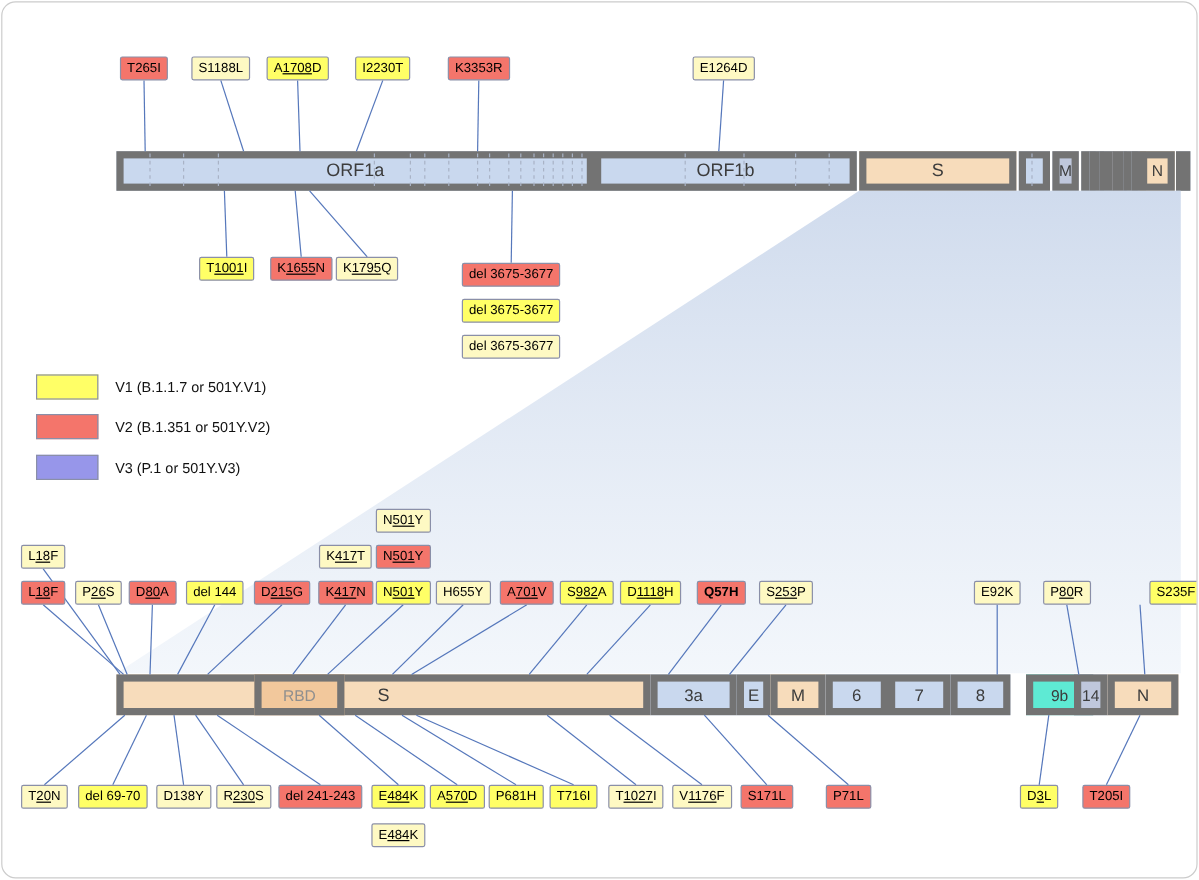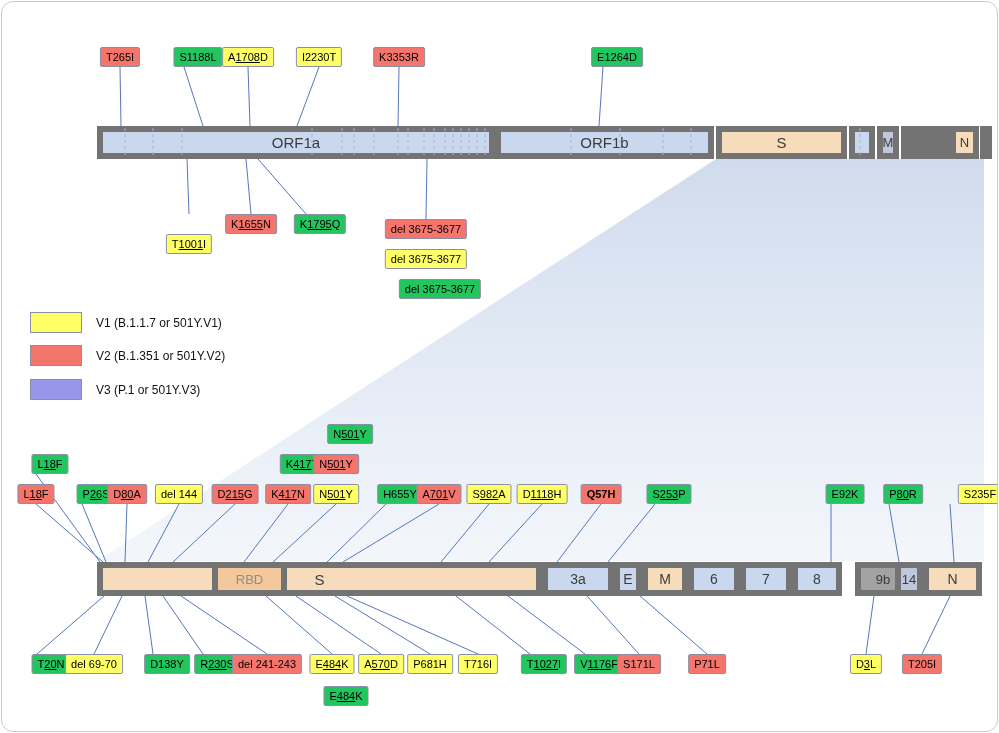--- a/index.html
+++ b/index.html
@@ -4,21 +4,21 @@
 <style>
   html,body{margin:0;padding:0;background:#ffffff;}
   body{width:999px;height:733px;overflow:hidden;font-family:"Liberation Sans",sans-serif;}
   #figure{position:relative;width:995px;height:729px;margin:1px;border:1px solid #cccccc;border-radius:12px;background:#ffffff;overflow:hidden;}
   #overlay-svg{position:absolute;left:0;top:0;z-index:2;pointer-events:none;}
   .bar-seg{position:absolute;z-index:1;box-sizing:border-box;border:6px solid #737373;display:flex;align-items:center;justify-content:center;font-size:14px;color:#3C3C3C;white-space:nowrap;}
   .mut{position:absolute;z-index:3;transform:translateX(-50%);height:20px;box-sizing:border-box;border:1px solid #8A8FA8;border-radius:2px;font-size:11px;line-height:18px;padding:0 5px;white-space:nowrap;color:#000;text-align:left;}
   .mut u{text-underline-offset:1px;}
   .v1{background:#FFFF66;}
   .v2{background:#F4756B;}
-  .v3{background:#22c55e;margin-left:14px;}
+  .v3{background:#fef9c3;}
   .legend{position:absolute;z-index:3;left:0;top:0;}
   .legend-item{position:absolute;display:flex;align-items:center;gap:14px;padding-left:16px;}
   .legend-swatch{display:inline-block;width:52px;height:21px;border:1px solid #8A8FA8;box-sizing:border-box;}
   .legend-label{font-size:12px;color:#111;white-space:nowrap;}
 </style>
 </head>
 <body>
 
 <div id="figure">
 
@@ -129,30 +129,30 @@
     <div class="bar-seg" style="left: 948px; top: 124px; width: 29px; height: 33px; background: rgb(247, 220, 187); font-size: 13px;">N</div>
     <div class="bar-seg" style="left: 978px; top: 124px; width: 4px; height: 33px; background: rgb(201, 216, 238);"></div>
     <div class="bar-seg" style="left: 95px; top: 560px; width: 445px; height: 34px; background: rgb(247, 220, 187); font-size: 15px;">S</div>
     <div class="bar-seg" style="left: 210px; top: 560px; width: 75px; height: 34px; background: rgb(242, 200, 156); font-size: 13px; color: rgb(143, 143, 143);">RBD</div>
     <div class="bar-seg" style="left: 540px; top: 560px; width: 72px; height: 34px; background: rgb(201, 216, 238);">3a</div>
     <div class="bar-seg" style="left: 612px; top: 560px; width: 28px; height: 34px; background: rgb(201, 216, 238);">E</div>
     <div class="bar-seg" style="left: 640px; top: 560px; width: 46px; height: 34px; background: rgb(247, 220, 187);">M</div>
     <div class="bar-seg" style="left: 686px; top: 560px; width: 52px; height: 34px; background: rgb(201, 216, 238);">6</div>
     <div class="bar-seg" style="left: 738px; top: 560px; width: 52px; height: 34px; background: rgb(201, 216, 238);">7</div>
     <div class="bar-seg" style="left: 790px; top: 560px; width: 50px; height: 34px; background: rgb(201, 216, 238);">8</div>
-    <div class="bar-seg" style="left: 853px; top: 560px; width: 56px; height: 34px; background: #a3a3a3; font-size: 13px;">9b</div>
+    <div class="bar-seg" style="left: 853px; top: 560px; width: 56px; height: 34px; background: #5eead4; font-size: 13px;">9b</div>
     <div class="bar-seg" style="left: 893px; top: 560px; width: 28px; height: 34px; background: rgb(191, 199, 220); font-size: 13px;">14</div>
     <div class="bar-seg" style="left: 921px; top: 560px; width: 59px; height: 34px; background: rgb(247, 220, 187);">N</div>
     <div class="mut v2" style="left: 118px; top: 45px;">T265I</div>
     <div class="mut v3" style="left: 182px; top: 45px;">S1188L</div>
     <div class="mut v1" style="left: 246px; top: 45px;">A<u>1708</u>D</div>
     <div class="mut v1" style="left: 317px; top: 45px;">I2230T</div>
     <div class="mut v2" style="left: 397px; top: 45px;">K3353R</div>
     <div class="mut v3" style="left: 601px; top: 45px;">E1264D</div>
-    <div class="mut v1" style="left: 187px; top: 212px; margin-top: 20px;">T<u>1001</u>I</div>
+    <div class="mut v1" style="left: 187px; top: 212px;">T<u>1001</u>I</div>
     <div class="mut v2" style="left: 249px; top: 212px;">K<u>1655</u>N</div>
     <div class="mut v3" style="left: 304px; top: 212px;">K<u>1795</u>Q</div>
     <div class="mut v2" style="left: 424px; top: 217px;">del 3675-3677</div>
     <div class="mut v1" style="left: 424px; top: 247px;">del 3675-3677</div>
     <div class="mut v3" style="left: 424px; top: 277px;">del 3675-3677</div>
     <div class="mut v3" style="left: 34px; top: 452px;">L<u>18</u>F</div>
     <div class="mut v2" style="left: 34px; top: 482px;">L<u>18</u>F</div>
     <div class="mut v3" style="left: 80px; top: 482px;">P<u>26</u>S</div>
     <div class="mut v2" style="left: 125px; top: 482px;">D<u>80</u>A</div>
     <div class="mut v1" style="left: 177px; top: 482px;">del 144</div>

